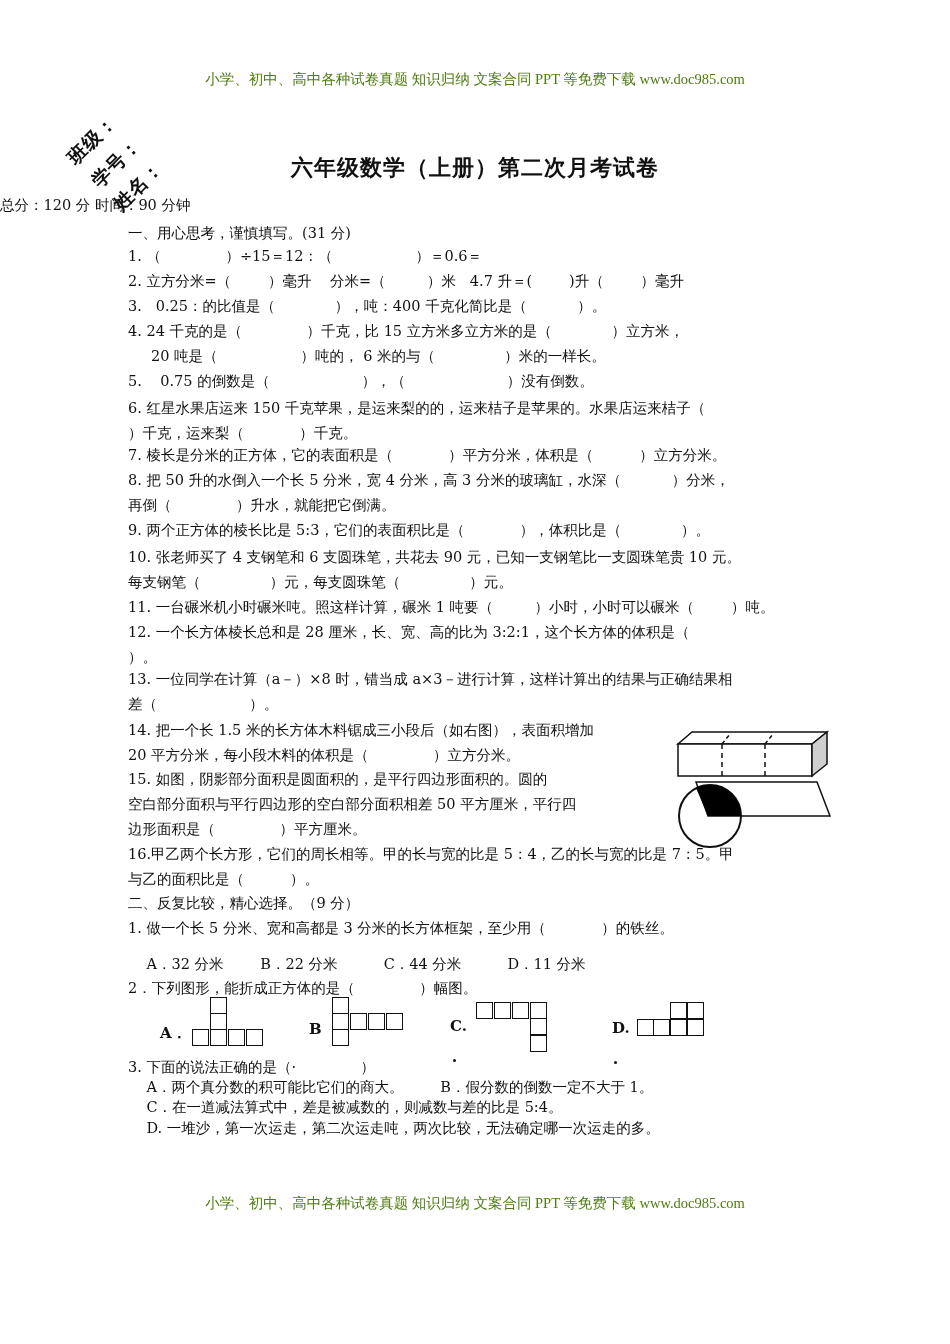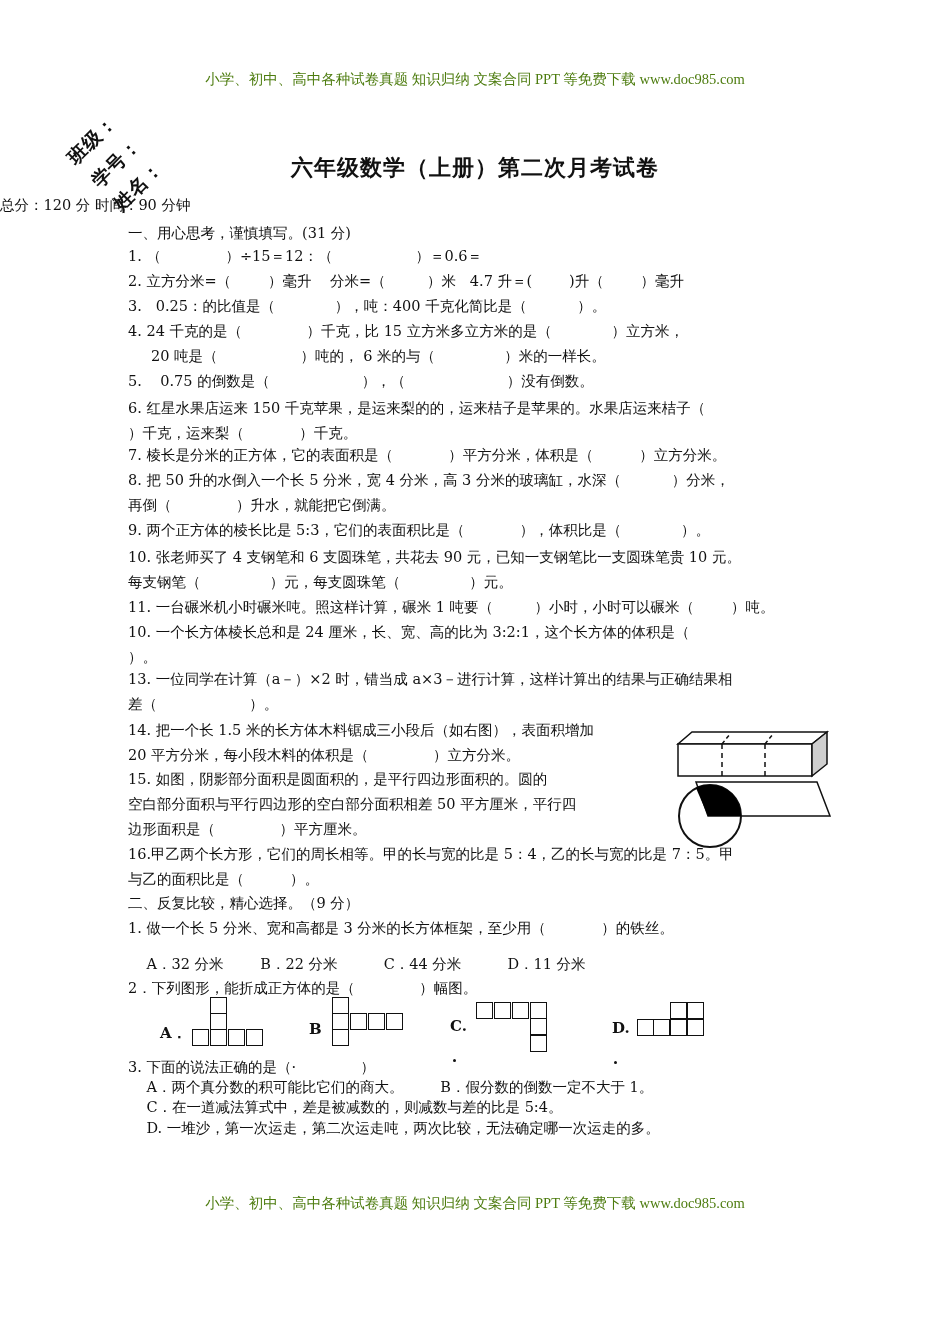--- a/index.html
+++ b/index.html
@@ -43,23 +43,23 @@
   <div class="line" style="top:372px">5.    0.75 的倒数是（                    ），（                      ）没有倒数。</div>
   <div class="line" style="top:399px">6. 红星水果店运来 150 千克苹果，是运来梨的的，运来桔子是苹果的。水果店运来桔子（</div>
   <div class="line" style="top:424px">）千克，运来梨（            ）千克。</div>
   <div class="line" style="top:446px">7. 棱长是分米的正方体，它的表面积是（            ）平方分米，体积是（          ）立方分米。</div>
   <div class="line" style="top:471px">8. 把 50 升的水倒入一个长 5 分米，宽 4 分米，高 3 分米的玻璃缸，水深（           ）分米，</div>
   <div class="line" style="top:496px">再倒（              ）升水，就能把它倒满。</div>
   <div class="line" style="top:521px">9. 两个正方体的棱长比是 5:3，它们的表面积比是（            ），体积比是（             ）。</div>
   <div class="line" style="top:548px">10. 张老师买了 4 支钢笔和 6 支圆珠笔，共花去 90 元，已知一支钢笔比一支圆珠笔贵 10 元。</div>
   <div class="line" style="top:573px">每支钢笔（               ）元，每支圆珠笔（               ）元。</div>
   <div class="line" style="top:598px">11. 一台碾米机小时碾米吨。照这样计算，碾米 1 吨要（         ）小时，小时可以碾米（        ）吨。</div>
-  <div class="line" style="top:623px">10. 一个长方体棱长总和是 24 厘米，长、宽、高的比为 3:2:1，这个长方体的体积是（</div>
+  <div class="line" style="top:623px">12. 一个长方体棱长总和是 28 厘米，长、宽、高的比为 3:2:1，这个长方体的体积是（</div>
   <div class="line" style="top:648px">）。</div>
-  <div class="line" style="top:670px">13. 一位同学在计算（a－）×2 时，错当成 a×3－进行计算，这样计算出的结果与正确结果相</div>
+  <div class="line" style="top:670px">13. 一位同学在计算（a－）×8 时，错当成 a×3－进行计算，这样计算出的结果与正确结果相</div>
   <div class="line" style="top:695px">差（                    ）。</div>
   <div class="line" style="top:721px">14. 把一个长 1.5 米的长方体木料锯成三小段后（如右图），表面积增加</div>
   <div class="line" style="top:746px">20 平方分米，每小段木料的体积是（              ）立方分米。</div>
   <div class="line" style="top:770px">15. 如图，阴影部分面积是圆面积的，是平行四边形面积的。圆的</div>
   <div class="line" style="top:795px">空白部分面积与平行四边形的空白部分面积相差 50 平方厘米，平行四</div>
   <div class="line" style="top:820px">边形面积是（              ）平方厘米。</div>
   <div class="line" style="top:845px">16.甲乙两个长方形，它们的周长相等。甲的长与宽的比是 5：4，乙的长与宽的比是 7：5。甲</div>
   <div class="line" style="top:870px">与乙的面积比是（          ）。</div>
 </div>
 

